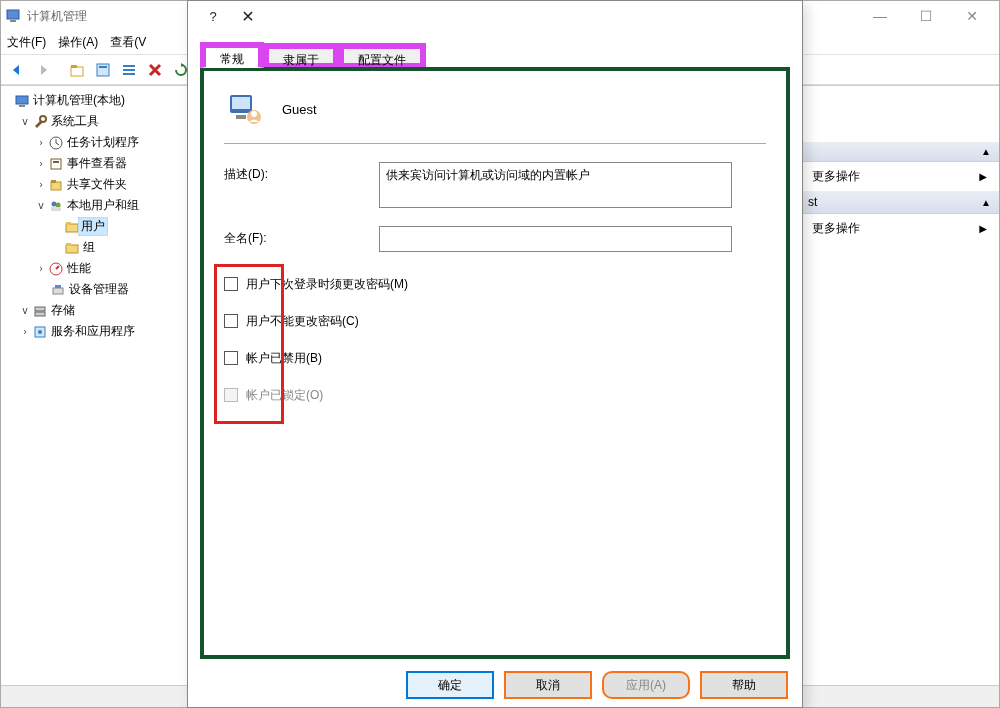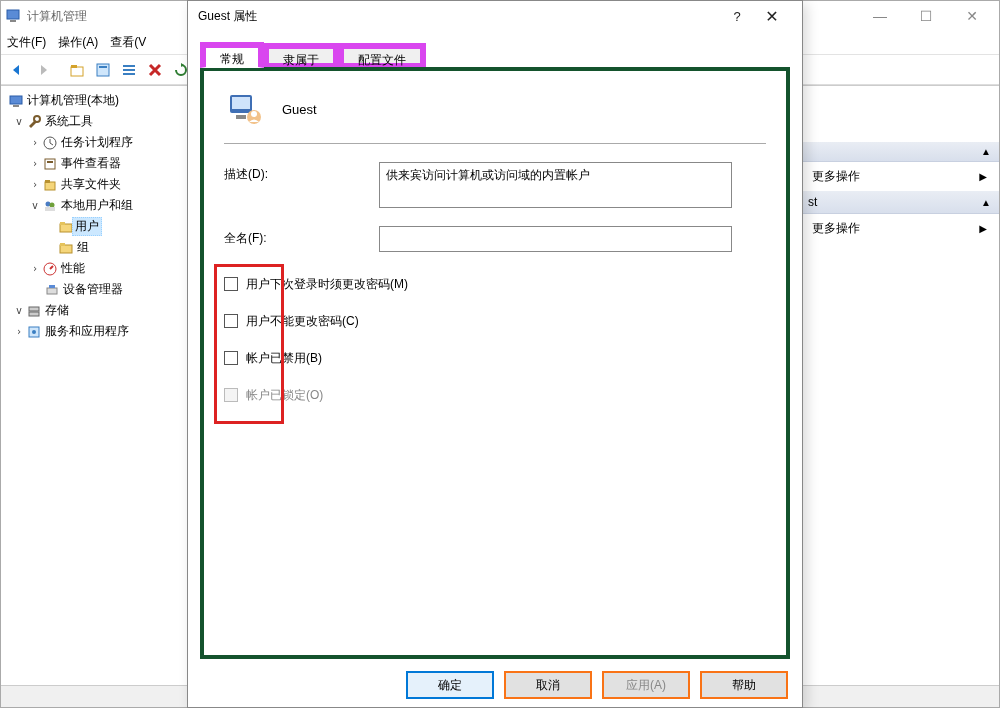--- a/index.html
+++ b/index.html
@@ -10,21 +10,21 @@
 .bg-titlebar { height: 30px; display: flex; align-items: center; padding: 0 4px; background: #fff; }
 .bg-titlebar .app-icon { width: 16px; height: 16px; margin-right: 6px; display:inline-block; }
 .bg-titlebar .title { flex: 1; color: #666; font-size: 12px; }
 .bg-winctrl { display: flex; }
 .bg-winctrl div { width: 46px; height: 30px; display:flex; align-items:center; justify-content:center; color:#888; font-size:14px;}
 .bg-menubar { height: 24px; display:flex; align-items:center; padding: 0 6px; gap: 12px; color:#000; border-bottom: 1px solid #e3e3e3;}
 .bg-menubar span { font-size: 12px; }
 .bg-toolbar { height: 30px; display:flex; align-items:center; gap: 2px; padding: 0 4px; border-bottom: 1px solid #ddd; background:#fff;}
 .tool-btn { width: 24px; height: 24px; display:flex; align-items:center; justify-content:center; border:1px solid transparent;}
 .bg-content { position: absolute; top: 84px; left:0; right:0; bottom:22px; display:flex; border-top:1px solid #ccc;}
-.tree-pane { width: 188px; border-right: 1px solid #ccc; background:#fff; overflow:hidden; padding:4px 4px;}
+.tree-pane { width: 188px; border-right: 1px solid #ccc; background:#fff; overflow:hidden; padding:4px 10px;}
 .list-pane { flex:1; background:#fff; }
 .action-pane { width: 200px; border-left:1px solid #ccc; background:#fff;}
 .bg-statusbar { position:absolute; bottom:0; left:0; right:0; height:22px; background:#f0f0f0; border-top:1px solid #ccc;}
 
 .tree-item { display:flex; align-items:center; height:21px; font-size:12px; white-space:nowrap;}
 .tree-item .twisty { width:12px; text-align:center; color:#444; font-size:10px; font-family: monospace;}
 .tree-item .ticon { width:18px; height:16px; display:flex; align-items:center; justify-content:center;}
 .tree-item.selected .label { background:#cce8ff; border:1px dotted #99d1ff; padding:0 2px; margin-left:-3px;}
 .tree-item .label { padding: 0 2px; }
 
@@ -57,21 +57,21 @@
 .check-group { margin-top:6px;}
 .check-row { display:flex; align-items:center; height:28px; margin-bottom:9px;}
 .check-row.disabled { color:#888;}
 .chk { width:14px; height:14px; border:1px solid #555; margin-right:8px; background:#fff;}
 .check-row.disabled .chk { border-color:#bbb; background:#f4f4f4;}
 .redbox { position:absolute; border:3px solid #d22; pointer-events:none;}
 
 .dlg-buttons { position:absolute; bottom:8px; right:14px; display:flex; gap:10px;}
 .btn { width:88px; height:28px; border:2px solid #f97316; background:#e1e1e1; font-size:12px; display:flex; align-items:center; justify-content:center;}
 .btn.default { border:2px solid #0078d7; background:#e5f1fb;}
-.btn.disabled { color:#888;}
+.btn.disabled { color:#888;border-radius:10px;}
 
 svg { display:block; }
 </style>
 </head>
 <body>
 
 <div class="bg-window">
   <div class="bg-titlebar">
     <span class="app-icon">
       <svg width="16" height="16">
@@ -274,21 +274,20 @@
           <span>更多操作</span>
           <span class="tri">▶</span>
         </div>
     </div>
   </div>
   <div class="bg-statusbar"></div>
 </div>
 
 <div class="dialog">
   <div class="dlg-titlebar">
-    <span class="dlg-title">Guest 属性</span>
     <span class="dlg-help">?</span>
     <span class="dlg-close">✕</span>
   </div>
   <div class="dlg-body">
     <div class="tabstrip">
       <div class="tab active">常规</div>
       <div class="tab inactive">隶属于</div>
       <div class="tab inactive">配置文件</div>
     </div>
     <div class="tabpanel">

